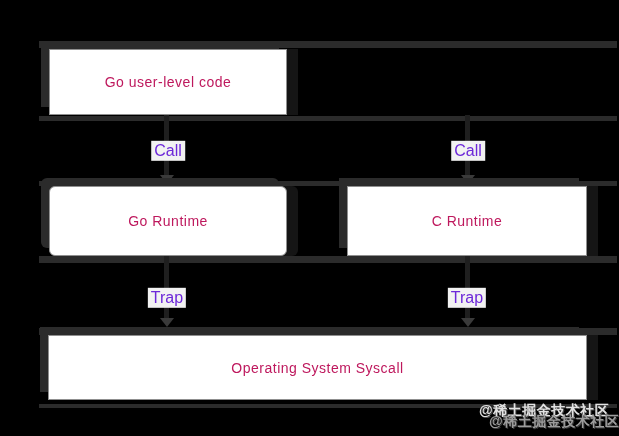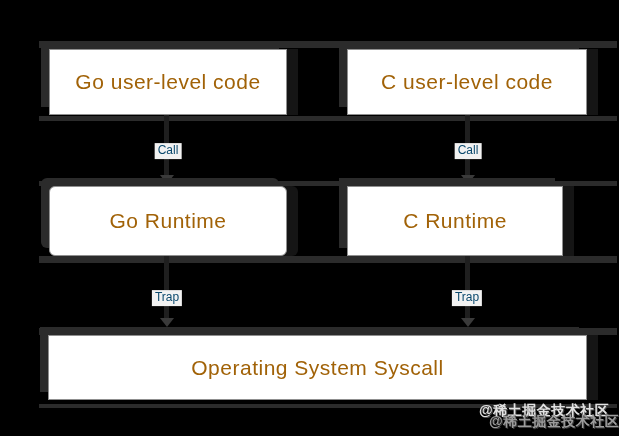--- a/index.html
+++ b/index.html
@@ -22,30 +22,30 @@
   .stripe.s2b { top: 256px; height: 7px; }
   .stripe.s3t { top: 328px; height: 7px; }
   .stripe.s3b { top: 404px; height: 4px; }
 
   .box {
     position: absolute;
     background: #ffffff;
     border: 1px solid #8f8f8f;
     box-shadow: -8px -8px 0 0 #2b2b2b, 11px 0 0 0 #151515;
     display: flex; align-items: center; justify-content: center;
-    color: #a16207;
-    font-size: 21px;
+    color: #be185d;
+    font-size: 14px;
     letter-spacing: 0.5px;
     box-sizing: border-box;
     text-align: center;
   }
   .box.go-user   { left: 49px;  top: 49px;  width: 238px; height: 66px; }
   .box.c-user    { left: 347px; top: 49px;  width: 240px; height: 66px; }
   .box.go-rt     { left: 49px;  top: 186px; width: 238px; height: 70px; border-radius: 6px; }
-  .box.c-rt      { left: 347px; top: 186px; width: 216px; height: 70px; }
+  .box.c-rt      { left: 347px; top: 186px; width: 240px; height: 70px; }
   .box.os        { left: 48px;  top: 335px; width: 539px; height: 65px; }
 
   .vline {
     position: absolute;
     width: 5px;
     background: #1f1f1f;
   }
   .vline.a1l { left: 164px; top: 115px; height: 62px; }
   .vline.a1r { left: 465px; top: 115px; height: 62px; }
   .vline.a2l { left: 164px; top: 256px; height: 63px; }
@@ -60,22 +60,22 @@
   }
   .arrowhead.h1l { left: 160px; top: 175px; }
   .arrowhead.h1r { left: 461px; top: 175px; }
   .arrowhead.h2l { left: 160px; top: 318px; }
   .arrowhead.h2r { left: 461px; top: 318px; }
 
   .chip {
     position: absolute;
     transform: translate(-50%, -50%);
     background: #f2f2f2;
-    color: #0c4a6e;
-    font-size: 12px;
+    color: #6d28d9;
+    font-size: 16px;
     line-height: 1.15;
     padding: 1px 3px;
     white-space: nowrap;
   }
   .chip.c1l { left: 168px; top: 151px; }
   .chip.c1r { left: 468px; top: 151px; }
   .chip.c2l { left: 167px; top: 298px; }
   .chip.c2r { left: 467px; top: 298px; }
 
   .wm {
@@ -106,23 +106,20 @@
   <div class="vline a2r"></div>
 
   <div class="arrowhead h1l"></div>
   <div class="arrowhead h1r"></div>
   <div class="arrowhead h2l"></div>
   <div class="arrowhead h2r"></div>
 
   <div class="box go-user">
     <span>Go user-level code</span>
   </div>
-  <div class="box c-user">
-    <span>C user-level code</span>
-  </div>
   <div class="box go-rt">
     <span>Go Runtime</span>
   </div>
   <div class="box c-rt">
     <span>C Runtime</span>
   </div>
   <div class="box os">
     <span>Operating System Syscall</span>
   </div>
 

